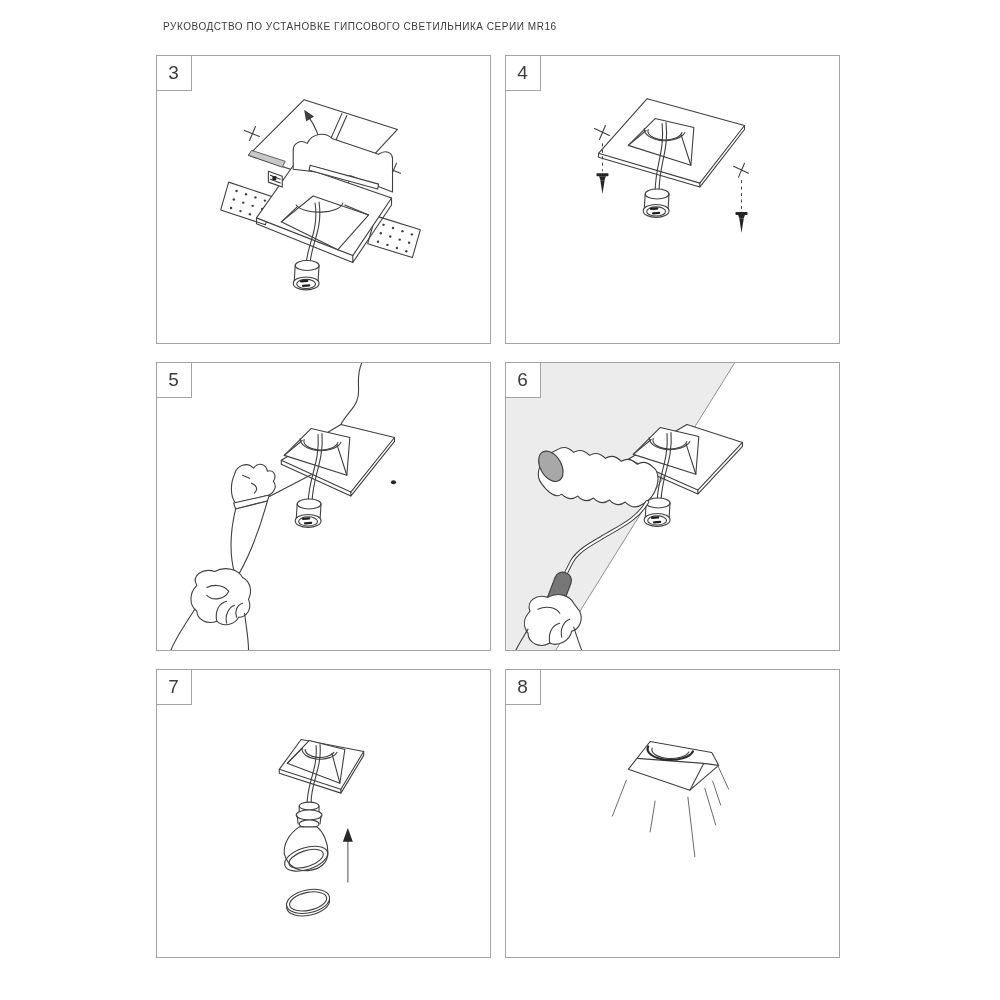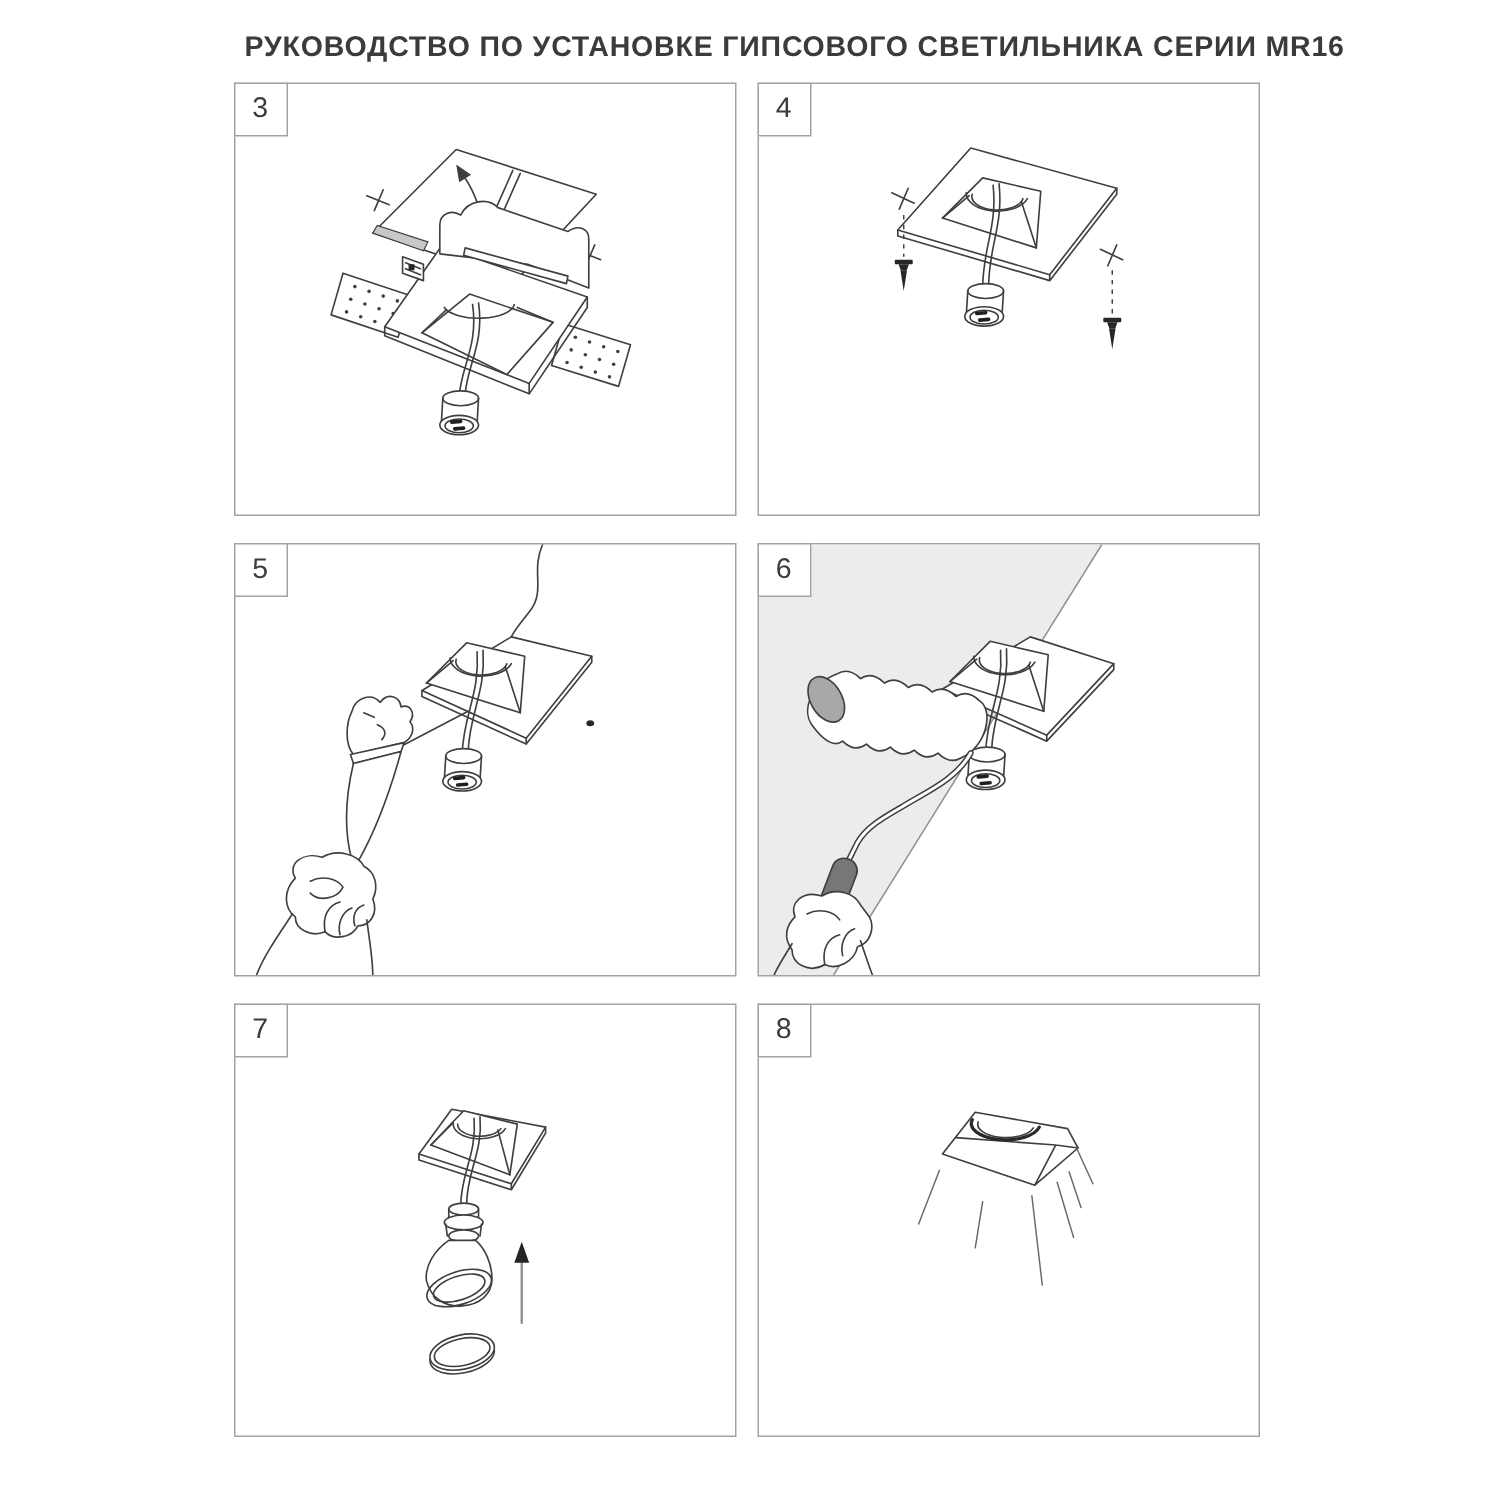--- a/index.html
+++ b/index.html
@@ -2,21 +2,21 @@
 <html><head>
 <meta charset="utf-8">
 <style>
   html,body{margin:0;padding:0;}
   body{
     width:1000px;height:1000px;background:#ffffff;overflow:hidden;position:relative;
     font-family:"Liberation Sans", sans-serif;
   }
   .page-title{
     position:absolute;left:163px;top:21px;
-    font-size:19px;font-weight:700;letter-spacing:.55px;color:#3b3b3b;
+    font-size:10px;font-weight:400;letter-spacing:.55px;color:#3b3b3b;
     white-space:nowrap;
   }
   .grid{
     position:absolute;left:156px;top:55px;
     display:grid;grid-template-columns:335px 335px;grid-template-rows:289px 289px 289px;
     column-gap:14px;row-gap:18px;
   }
   .panel{
     position:relative;background:#fff;border:1.5px solid #a3a3a3;box-sizing:border-box;
   }

